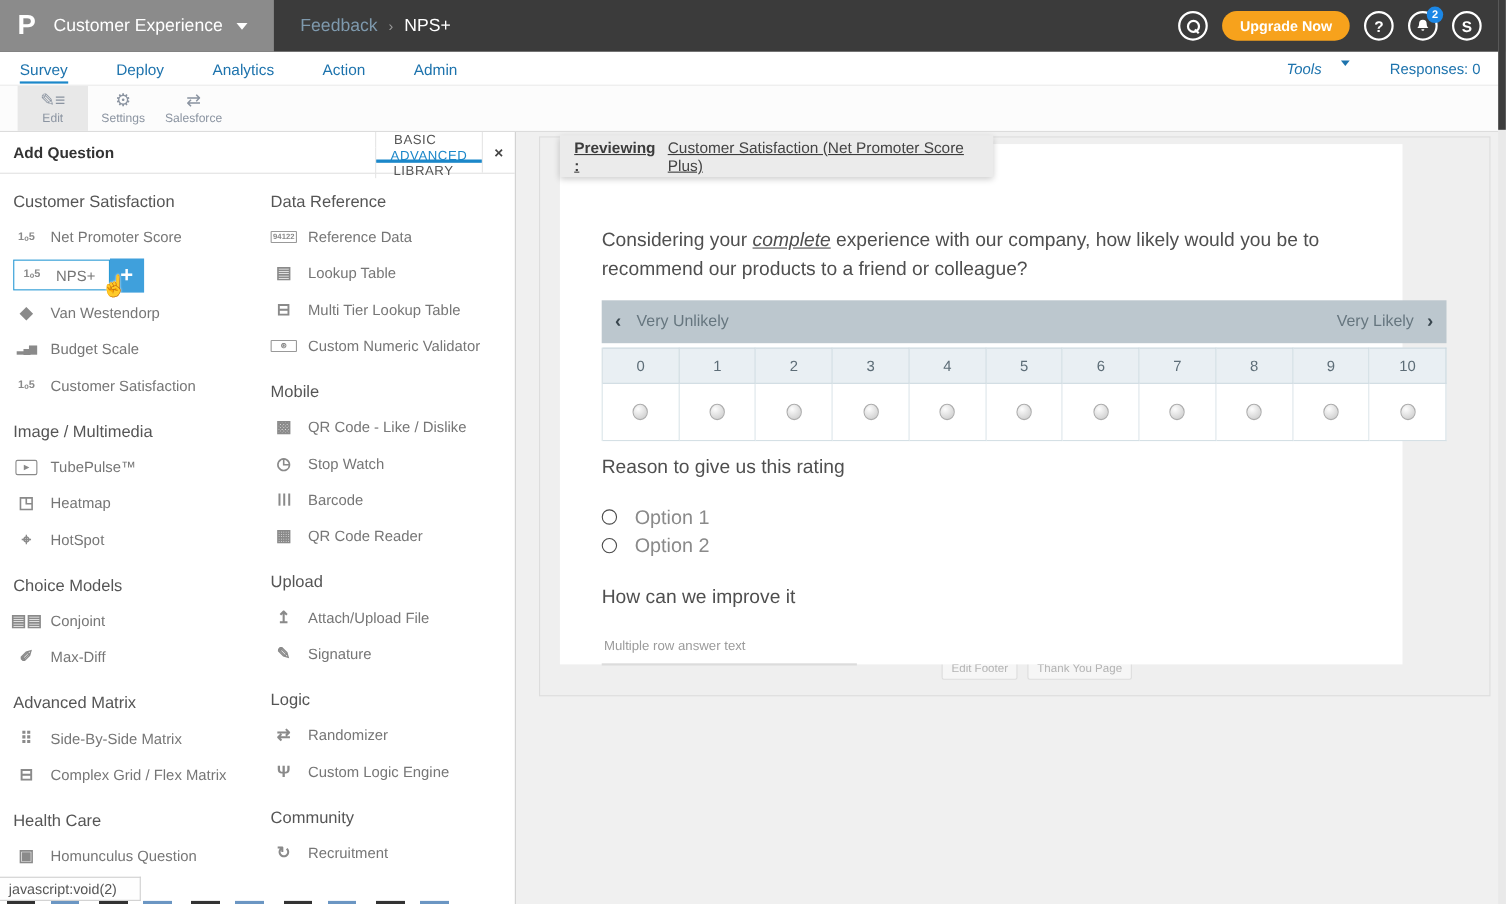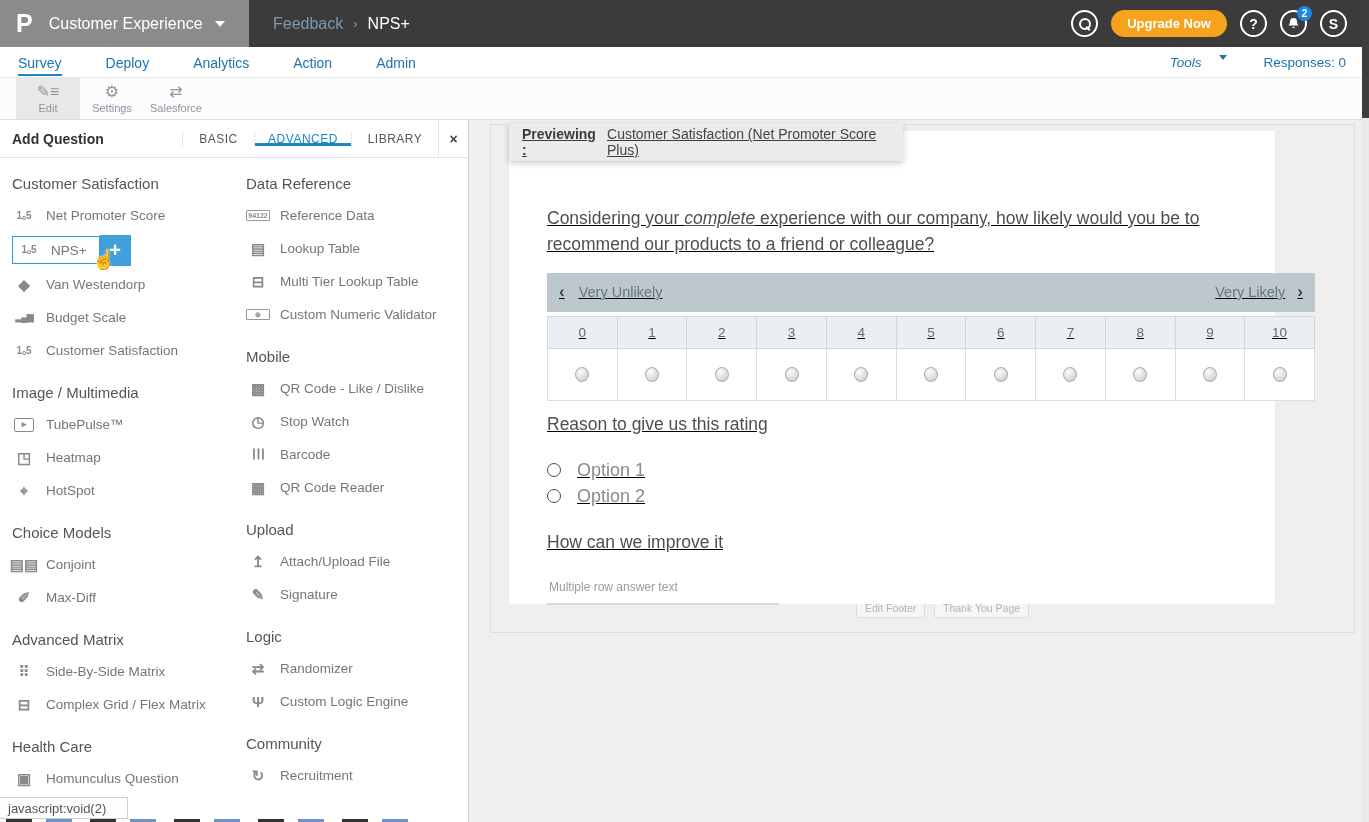--- a/index.html
+++ b/index.html
@@ -67,21 +67,21 @@
   .add-btn { width:31px; height:31px; background:#3fa0dc; color:#fff; font-size:20px; font-weight:bold; display:flex; align-items:center; justify-content:center; cursor:pointer; }
   .cursor-hand { position:absolute; left:80px; top:16px; font-size:19px; color:#1a1a1a; z-index:5; text-shadow:0 0 2px #fff; }
 
   
   .status-tip { position:absolute; left:0; top:797px; width:128px; height:22px; background:#fefefe; border:1px solid #cfcfcf; border-left:none; font-size:13px; color:#555; display:flex; align-items:center; padding-left:8px; z-index:40; }
   .cut-strip { position:absolute; left:6px; top:819px; width:420px; height:3px; overflow:hidden; z-index:39;
     background:repeating-linear-gradient(90deg,#333 0 26px,transparent 26px 40px,#6b96c3 40px 66px,transparent 66px 84px); }
 
   
   .preview-container { position:absolute; left:490px; top:124px; width:865px; height:509px; background:#efefef; border:1px solid #dddddd; z-index:5; }
-  .preview-card { position:absolute; left:18px; top:6px; width:766px; height:473px; background:#fff; z-index:2;text-decoration:underline; }
+  .preview-card { position:absolute; left:18px; top:6px; width:766px; height:473px; background:#fff; z-index:2; }
   .previewing-bar { position:absolute; left:18px; top:-2px; width:394px; height:38px; background:#ebebeb; box-shadow:0 2px 6px rgba(0,0,0,.22); z-index:3; display:flex; align-items:center; padding-left:13px; font-size:14px; color:#3c3c3c;text-decoration:underline; }
   .previewing-bar b { margin-right:5px; }
   .previewing-bar .pv-title { color:#444; }
 
   .question-text { margin:74px 38px 0; width:712px; font-size:17.5px; color:#4f4f4f; line-height:1.5; }
   .question-text em { font-style:italic; text-decoration:underline; font-weight:500; }
 
   .scale { margin:15px 38px 0; width:768px; }
   .scale-head { height:39px; background:#bcc7ce; display:flex; align-items:center; padding:0 12px; color:#66767f; font-size:14.5px; }
   .scale-head .chev { color:#39464e; font-weight:bold; font-size:17px; cursor:pointer; }
@@ -166,21 +166,21 @@
     </div>
     <div class="tool-item">
       <span class="tool-ico">⇄</span>
       <span class="tool-label">Salesforce</span>
     </div>
   </div>
 
 <div class="left-panel">
   <div class="panel-head">
     <div class="panel-title">Add Question</div>
-    <div style="display:flex;align-items:center;">
+    <div style="display:flex;align-items:flex-start;flex-direction:column;">
         <div class="tab tab-basic">BASIC</div>
         <div class="tab tab-advanced active">ADVANCED</div>
         <div class="tab tab-library">LIBRARY</div>
       </div>
     <div class="tab-close">×</div>
   </div>
   <div class="panel-col panel-col-1">
       <div class="section-heading">Customer Satisfaction</div>
       <div class="q-item">
         <span class="ico nps">1ₒ5</span>

